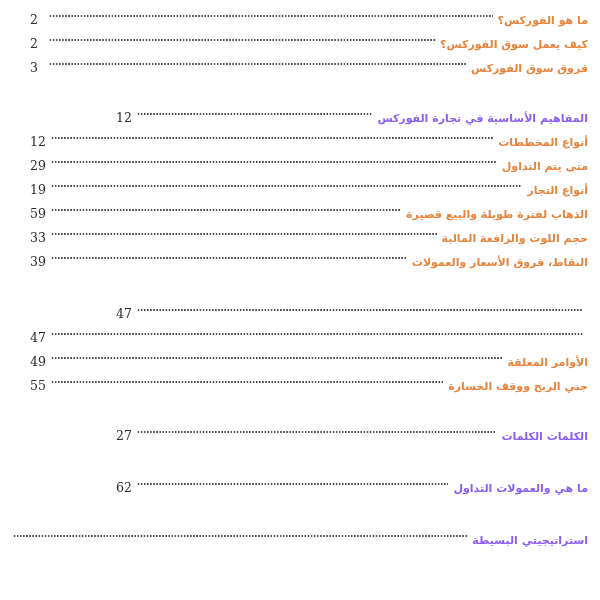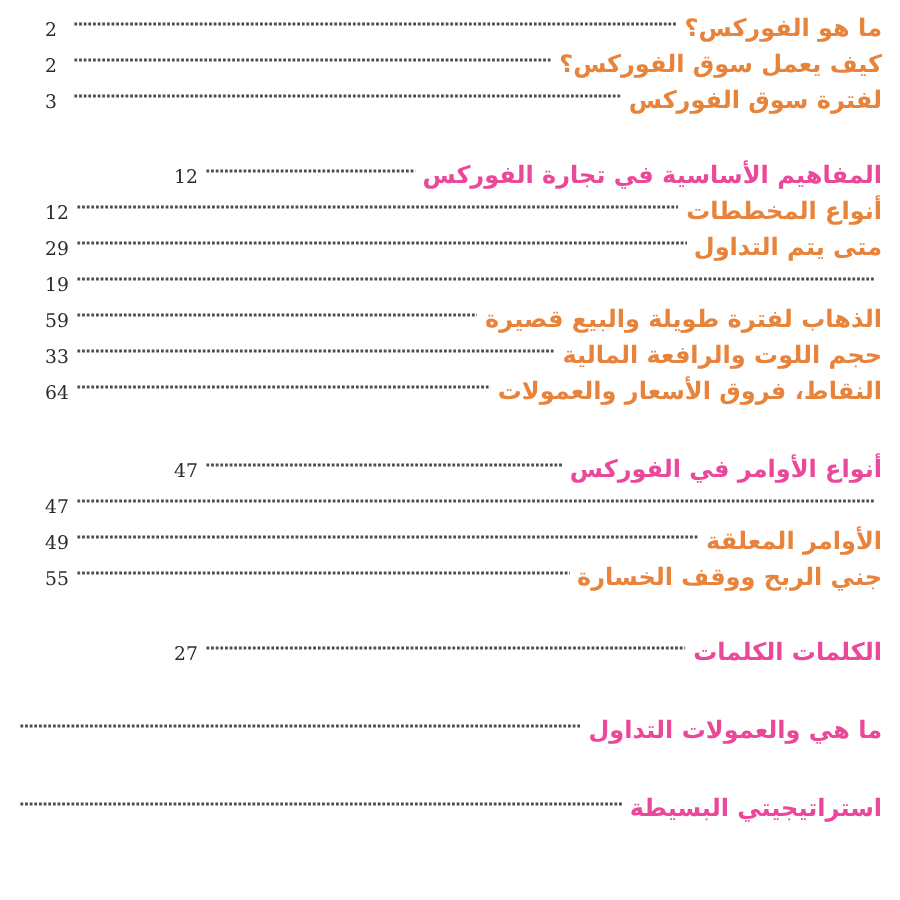--- a/index.html
+++ b/index.html
@@ -37,21 +37,21 @@
     width: 600px;
     box-sizing: border-box;
     padding-left: 8px;
     padding-right: 12px;
     height: 24px;
     white-space: nowrap;
   }
 
   .entry-title {
     font-weight: bold;
-    font-size: 16px;
+    font-size: 11px;
     line-height: 24px;
     flex: 0 0 auto;
     letter-spacing: 0;
   }
 
   .entry-leader {
     flex: 1 1 auto;
     position: relative;
     min-width: 10px;
     height: 24px;
@@ -77,21 +77,21 @@
     line-height: 24px;
     color: #2b2b2b;
     font-family: "DejaVu Serif", "Liberation Serif", serif;
     direction: ltr;
     text-align: left;
     min-width: 14px;
   }
 
   
   .level-sub .entry-title { color: #E8833C; }
-  .level-main .entry-title { color: #ec4899; }
+  .level-main .entry-title { color: #8b5cf6; }
 
   
   .level-main .entry-page {
     padding-left: 108px;
   }
   .level-sub .entry-page {
     padding-left: 22px;
   }
   .gap-md { height: 26px; }
   .gap-lg { height: 28px; }
@@ -105,21 +105,21 @@
         <span class="entry-title">ما هو الفوركس؟</span>
         <span class="entry-leader"></span>
         <span class="entry-page">2</span>
       </div>
       <div class="toc-entry level-sub">
         <span class="entry-title">كيف يعمل سوق الفوركس؟</span>
         <span class="entry-leader"></span>
         <span class="entry-page">2</span>
       </div>
       <div class="toc-entry level-sub">
-        <span class="entry-title">لفترة سوق الفوركس</span>
+        <span class="entry-title">فروق سوق الفوركس</span>
         <span class="entry-leader"></span>
         <span class="entry-page">3</span>
       </div>
     </div>
     <div class="gap-md"></div>
     <div class="toc-group">
       <div class="toc-entry level-main">
         <span class="entry-title">المفاهيم الأساسية في تجارة الفوركس</span>
         <span class="entry-leader"></span>
         <span class="entry-page">12</span>
@@ -128,43 +128,43 @@
         <span class="entry-title">أنواع المخططات</span>
         <span class="entry-leader"></span>
         <span class="entry-page">12</span>
       </div>
       <div class="toc-entry level-sub">
         <span class="entry-title">متى يتم التداول</span>
         <span class="entry-leader"></span>
         <span class="entry-page">29</span>
       </div>
       <div class="toc-entry level-sub">
+        <span class="entry-title">أنواع التجار</span>
         <span class="entry-leader"></span>
         <span class="entry-page">19</span>
       </div>
       <div class="toc-entry level-sub">
         <span class="entry-title">الذهاب لفترة طويلة والبيع قصيرة</span>
         <span class="entry-leader"></span>
         <span class="entry-page">59</span>
       </div>
       <div class="toc-entry level-sub">
         <span class="entry-title">حجم اللوت والرافعة المالية</span>
         <span class="entry-leader"></span>
         <span class="entry-page">33</span>
       </div>
       <div class="toc-entry level-sub">
         <span class="entry-title">النقاط، فروق الأسعار والعمولات</span>
         <span class="entry-leader"></span>
-        <span class="entry-page">64</span>
+        <span class="entry-page">39</span>
       </div>
     </div>
     <div class="gap-lg"></div>
     <div class="toc-group">
       <div class="toc-entry level-main">
-        <span class="entry-title">أنواع الأوامر في الفوركس</span>
         <span class="entry-leader"></span>
         <span class="entry-page">47</span>
       </div>
       <div class="toc-entry level-sub">
         <span class="entry-leader"></span>
         <span class="entry-page">47</span>
       </div>
       <div class="toc-entry level-sub">
         <span class="entry-title">الأوامر المعلقة</span>
         <span class="entry-leader"></span>
@@ -182,20 +182,21 @@
         <span class="entry-title">الكلمات الكلمات</span>
         <span class="entry-leader"></span>
         <span class="entry-page">27</span>
       </div>
     </div>
     <div class="gap-lg"></div>
     <div class="toc-group">
       <div class="toc-entry level-main">
         <span class="entry-title">ما هي والعمولات التداول</span>
         <span class="entry-leader"></span>
+        <span class="entry-page">62</span>
       </div>
     </div>
     <div class="gap-lg"></div>
     <div class="toc-group">
       <div class="toc-entry level-main">
         <span class="entry-title">استراتيجيتي البسيطة</span>
         <span class="entry-leader"></span>
       </div>
     </div>
   </div>

